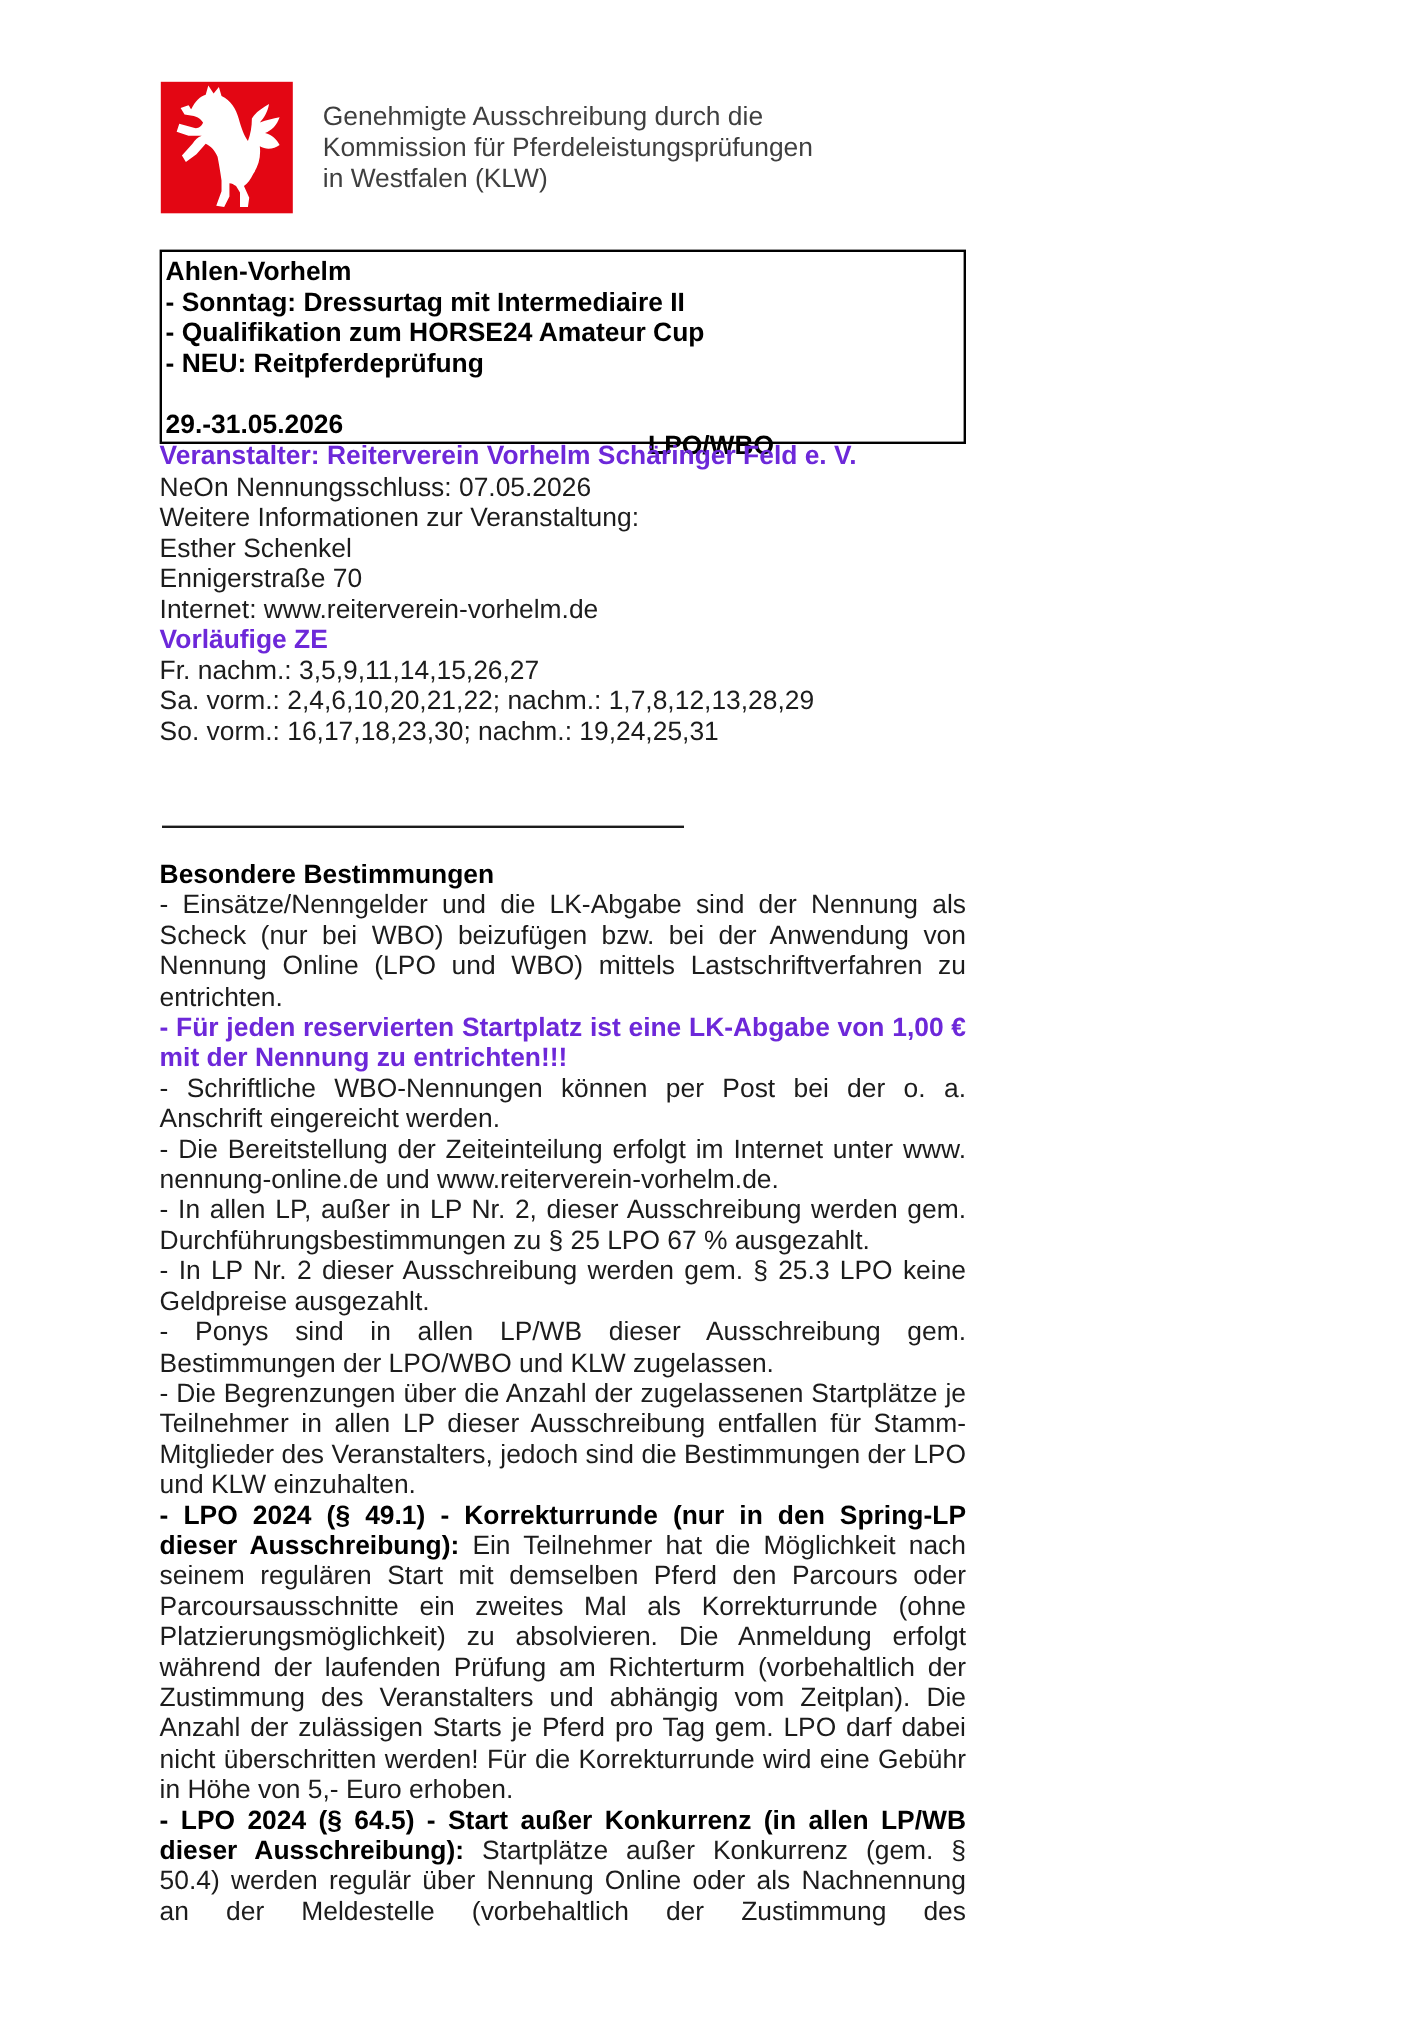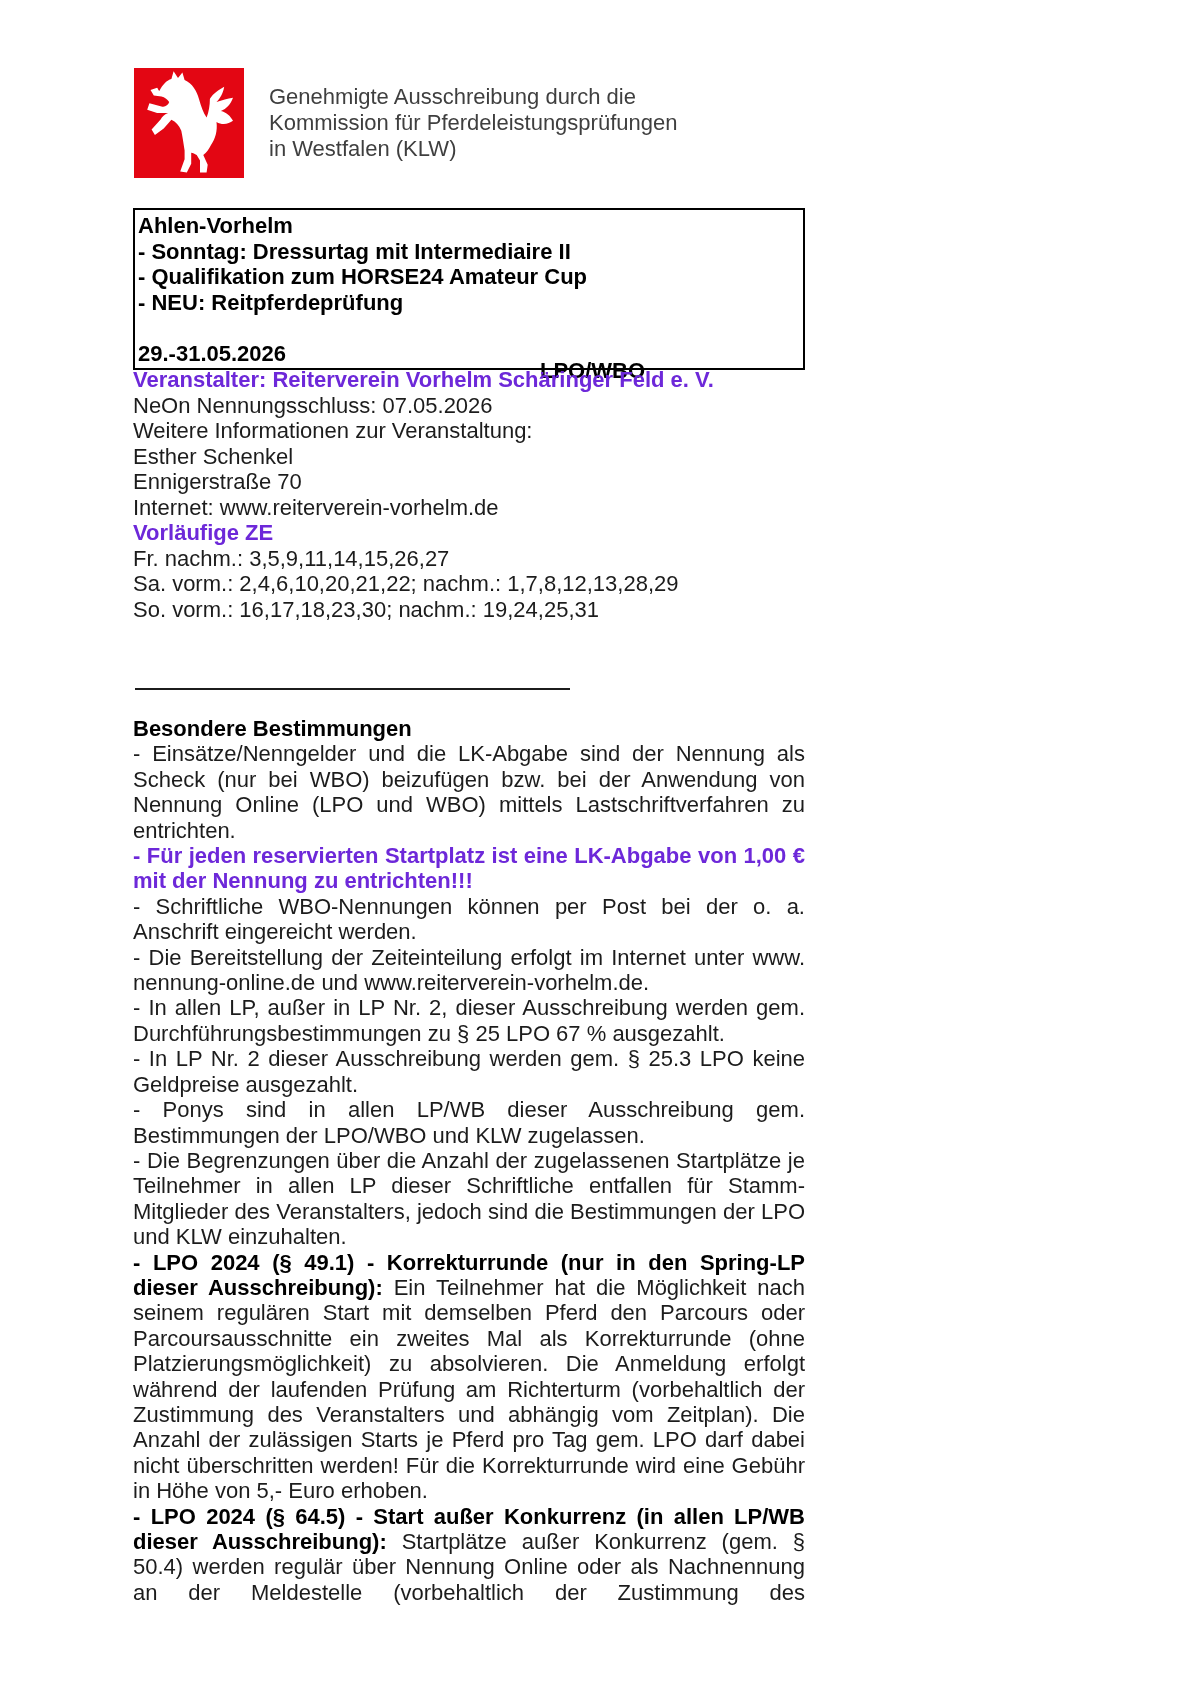--- a/index.html
+++ b/index.html
@@ -152,18 +152,18 @@
 
   <section class="provisions">
     <h3>Besondere Bestimmungen</h3>
     <p><span class="lead"></span><span>- Einsätze/Nenngelder und die LK-Abgabe sind der Nennung als Scheck (nur bei WBO) beizufügen bzw. bei der Anwendung von Nennung Online (LPO und WBO) mittels Lastschriftverfahren zu entrichten.</span></p>
     <p class="bold"><span class="lead"></span><span>- Für jeden reservierten Startplatz ist eine LK-Abgabe von 1,00 € mit der Nennung zu entrichten!!!</span></p>
     <p><span class="lead"></span><span>- Schriftliche WBO-Nennungen können per Post bei der o. a. Anschrift eingereicht werden.</span></p>
     <p><span class="lead"></span><span>- Die Bereitstellung der Zeiteinteilung erfolgt im Internet unter www. nennung-online.de und www.reiterverein-vorhelm.de.</span></p>
     <p><span class="lead"></span><span>- In allen LP, außer in LP Nr. 2, dieser Ausschreibung werden gem. Durchführungsbestimmungen zu § 25 LPO 67 % ausgezahlt.</span></p>
     <p><span class="lead"></span><span>- In LP Nr. 2 dieser Ausschreibung werden gem. § 25.3 LPO keine Geldpreise ausgezahlt.</span></p>
     <p><span class="lead"></span><span>- Ponys sind in allen LP/WB dieser Ausschreibung gem. Bestimmungen der LPO/WBO und KLW zugelassen.</span></p>
-    <p><span class="lead"></span><span>- Die Begrenzungen über die Anzahl der zugelassenen Startplätze je Teilnehmer in allen LP dieser Schriftliche entfallen für Stamm-Mitglieder des Veranstalters, jedoch sind die Bestimmungen der LPO und KLW einzuhalten.</span></p>
+    <p><span class="lead"></span><span>- Die Begrenzungen über die Anzahl der zugelassenen Startplätze je Teilnehmer in allen LP dieser Ausschreibung entfallen für Stamm-Mitglieder des Veranstalters, jedoch sind die Bestimmungen der LPO und KLW einzuhalten.</span></p>
     <p><span class="lead">- LPO 2024 (§ 49.1) - Korrekturrunde (nur in den Spring-LP dieser Ausschreibung):</span><span> Ein Teilnehmer hat die Möglichkeit nach seinem regulären Start mit demselben Pferd den Parcours oder Parcoursausschnitte ein zweites Mal als Korrekturrunde (ohne Platzierungsmöglichkeit) zu absolvieren. Die Anmeldung erfolgt während der laufenden Prüfung am Richterturm (vorbehaltlich der Zustimmung des Veranstalters und abhängig vom Zeitplan). Die Anzahl der zulässigen Starts je Pferd pro Tag gem. LPO darf dabei nicht überschritten werden! Für die Korrekturrunde wird eine Gebühr in Höhe von 5,- Euro erhoben.</span></p>
     <p class="cut"><span class="lead">- LPO 2024 (§ 64.5) - Start außer Konkurrenz (in allen LP/WB dieser Ausschreibung):</span><span> Startplätze außer Konkurrenz (gem. § 50.4) werden regulär über Nennung Online oder als Nachnennung an der Meldestelle (vorbehaltlich der Zustimmung des</span></p>
   </section>
 
 </div>
 
 </body></html>

